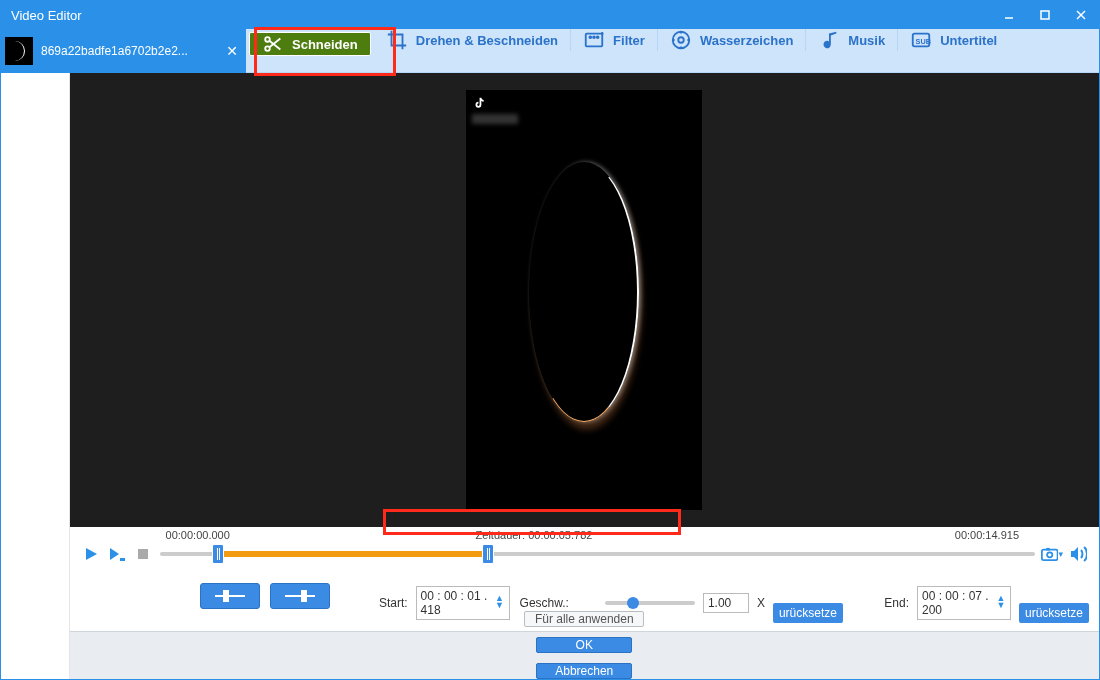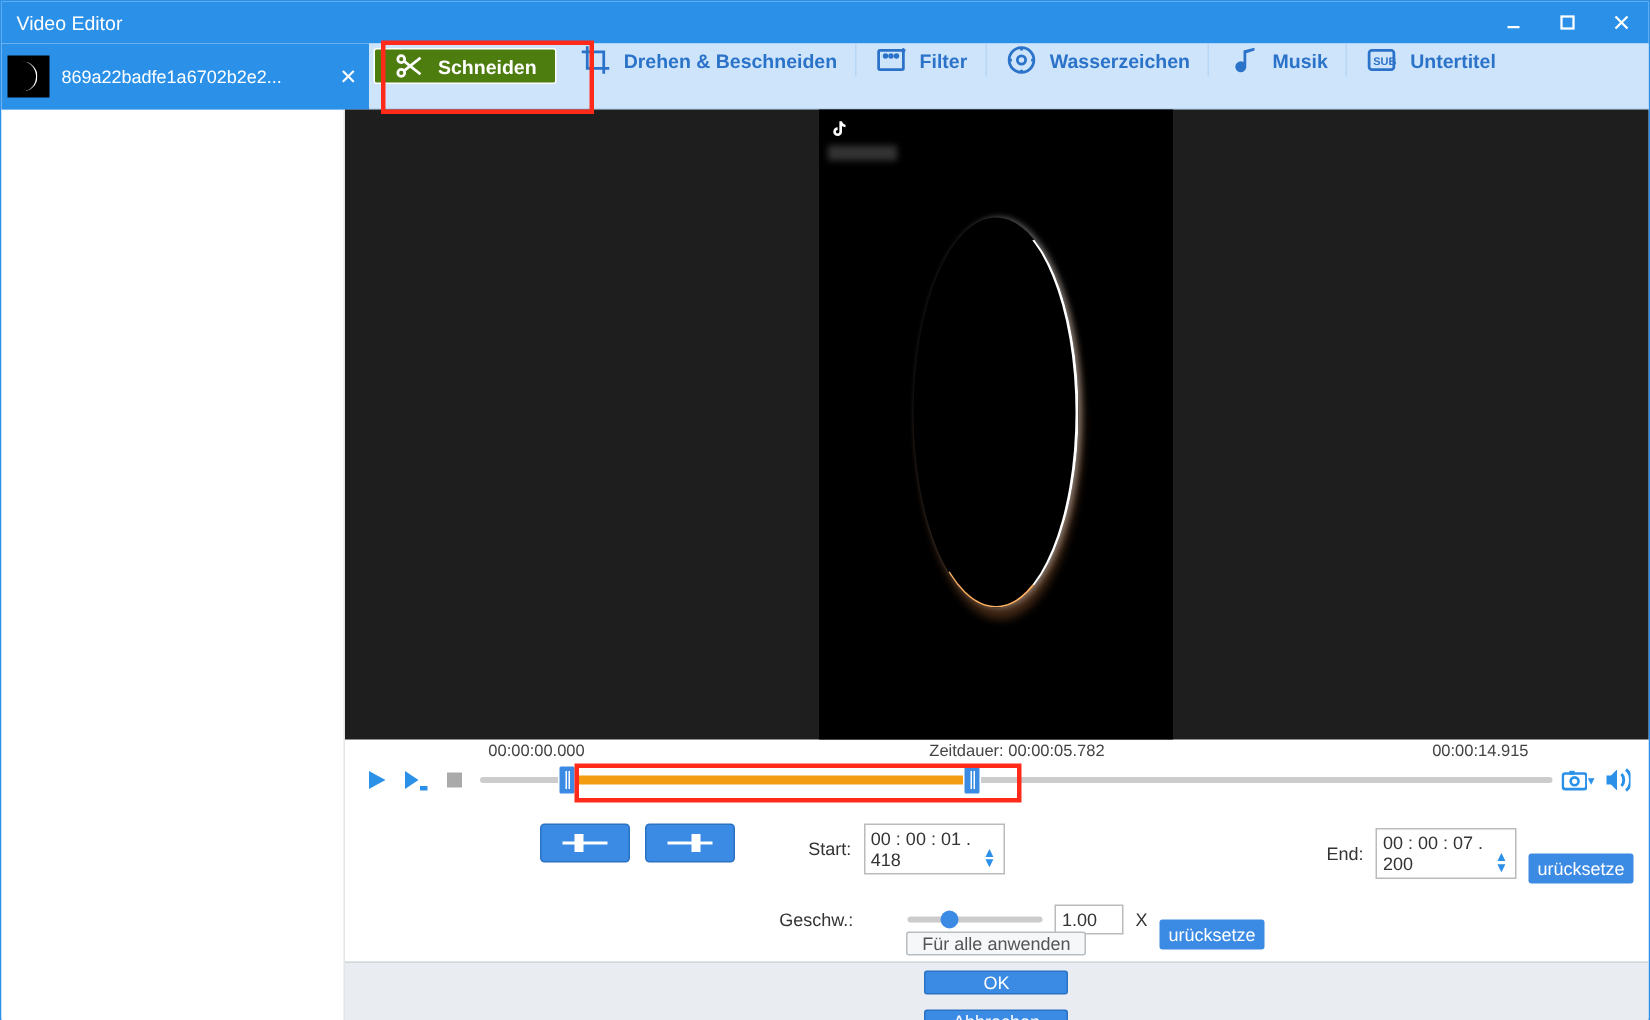--- a/index.html
+++ b/index.html
@@ -40,45 +40,45 @@
 .tiktok { position:absolute; top:6px; left:6px; color:#fff; font-size:14px; display:flex; align-items:center; gap:4px;}
 .tiktok svg{width:14px;height:14px;}
 .tiktok-sub{position:absolute;top:24px;left:6px;width:46px;height:10px;background:#333;filter:blur(2px);}
 .crescent { position:absolute; left:50%; top:48%; transform:translate(-50%,-50%); width:110px; height:260px; }
 .crescent::before{content:"";position:absolute;inset:0;border-radius:50%;border:1px solid transparent;border-right:2px solid #fff;border-bottom:1px solid #ffb060; box-shadow: 2px 0 4px rgba(255,255,255,.4), 3px 8px 6px rgba(255,150,80,.25);}
 
 
 .timeline-wrap { background:#fff; padding: 2px 10px 6px 10px; }
 .time-labels { display:flex; font-size:11px; color:#444; padding: 0 0 2px 86px; position:relative;}
 .time-labels .l-start{ }
-.time-labels .l-dur{ position:absolute; left: 380px;}
+.time-labels .l-dur{ position:absolute; left: 396px;}
 .time-labels .l-end{ margin-left:auto; margin-right: 70px;}
 .timeline-row { display:flex; align-items:center; gap:6px; }
 .play-controls { display:flex; align-items:center; gap:4px; }
 .pc-btn { width:22px; height:22px; display:flex; align-items:center; justify-content:center; cursor:pointer; color:#2b90e8;}
 .pc-btn.stop{ color:#aaa;}
 .track { flex:1; height:16px; position:relative; display:flex; align-items:center;}
 .track-bg { position:absolute; left:0; right:0; height:4px; background:#ccc; border-radius:2px;}
 .track-sel { position:absolute; left:58px; width:270px; height:6px; background:#f39c12; border-radius:2px;}
 .handle { position:absolute; width:12px; height:20px; background:#3b8ae4; border:1px solid #fff; border-radius:2px; top:-2px; cursor:ew-resize;}
 .handle::after{content:"";position:absolute;left:4px;top:3px;width:1px;height:12px;background:#fff;box-shadow:2px 0 0 #fff;}
 .handle.h1{ left:52px;}
 .handle.h2{ left:322px;}
 .cam-vol { display:flex; align-items:center; gap:4px; color:#2b90e8;}
 
 
 .controls { background:#fff; padding: 12px 10px 8px 10px; display:flex; align-items:flex-start; gap:18px;}
 .trim-buttons { display:flex; gap:10px; margin-left: 120px;}
 .trim-btn { width:60px; height:26px; background:#3b8ae4; border:1px solid #2a72c4; border-radius:3px; display:flex; align-items:center; justify-content:center; cursor:pointer;}
 .trim-btn svg{color:#fff;}
 
-.fields { display:flex; flex-direction:column; gap:10px; font-size:12px; color:#333; margin-left: 12px;}
+.fields { display:flex; flex-direction:row; gap:10px; font-size:12px; color:#333; margin-left: 12px;}
 .field-row { display:flex; align-items:center; gap:8px;}
 .field-row label{ min-width:48px; text-align:right;}
-.time-input { border:1px solid #bbb; padding:2px 4px; font-size:12px; width:94px; display:flex; align-items:flex-end; gap:4px;}
+.time-input { border:1px solid #bbb; padding:2px 4px; font-size:12px; width:94px; display:flex; align-items:center; gap:4px;}
 .spinner{ display:flex; flex-direction:column; margin-left:auto;}
 .spinner span{width:10px;height:7px;display:block;cursor:pointer;color:#2b90e8;line-height:5px;font-size:9px;text-align:center;}
 .reset-btn{ background:#3b8ae4; color:#fff; border:none; padding:3px 6px; font-size:12px; cursor:pointer; border-radius:2px;margin-top:20px;}
 .speed-slider{ width:90px; height:4px; background:#ccc; position:relative; border-radius:2px;}
 .speed-slider .dot{position:absolute; left:22px; top:-4px; width:12px;height:12px;border-radius:50%;background:#3b8ae4;}
 .speed-val{ border:1px solid #bbb; width:46px; padding:2px 4px; font-size:12px;}
 
 
 .footer { height:48px; background:#e9edf1; border-top:1px solid #d0d5da; display:flex; align-items:center; justify-content:flex-end; gap:10px; padding:0 14px;flex-direction:column;}
 .fbtn { min-width:86px; height:26px; border:1px solid #b8bdc2; background:#f5f7f9; color:#555; font-size:12px; cursor:pointer; border-radius:2px;}

